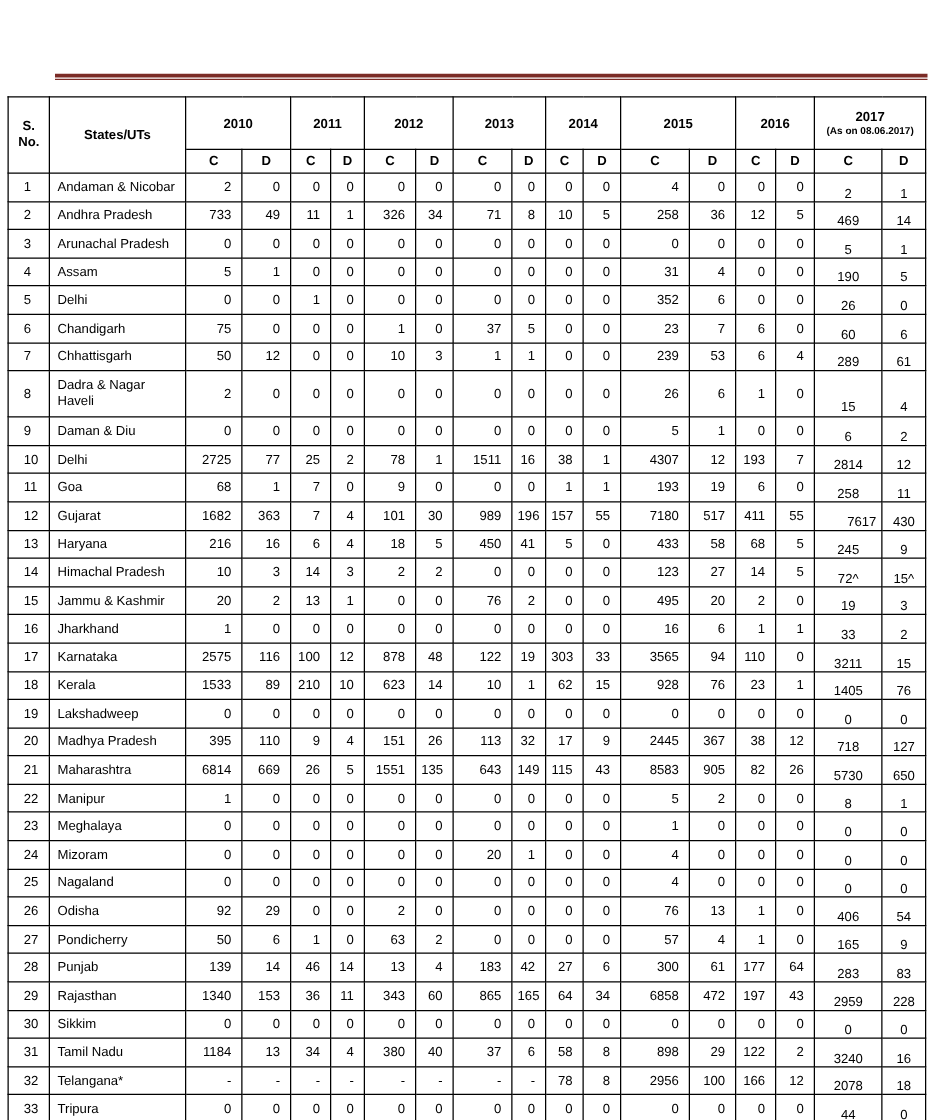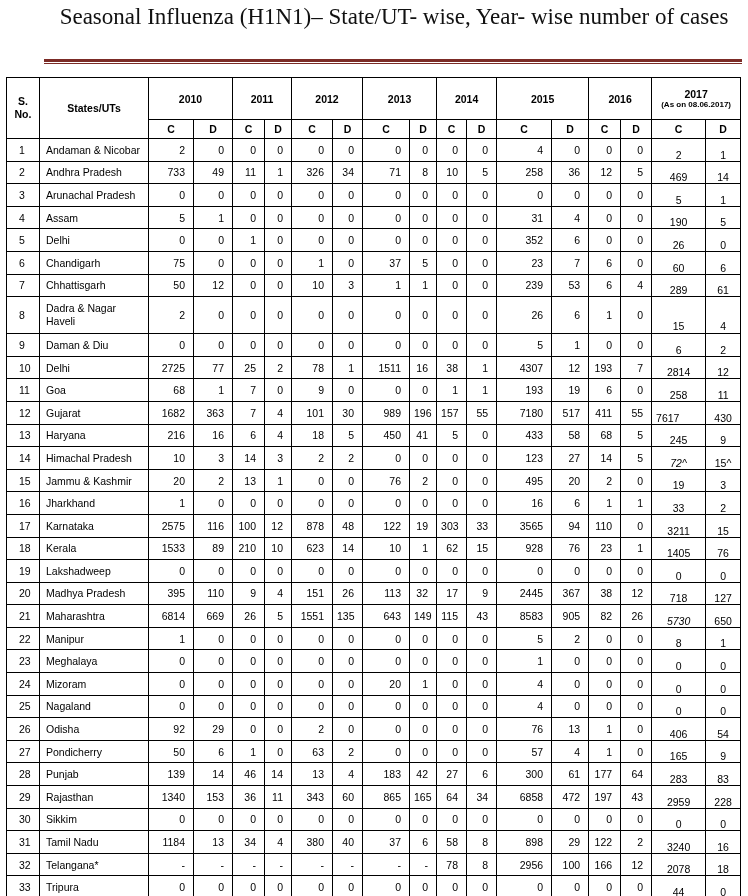--- a/index.html
+++ b/index.html
@@ -19,21 +19,20 @@
   td.n17 { text-align: center; vertical-align: bottom; padding-top: 3px; }
   tr.tall td { height: 33px; white-space: normal; line-height: 13px; }
   tr.tall td.num { vertical-align: middle; }
   .note17 { font-size: 8px; display: block; line-height: 10px; }
   .year17 { display: block; font-size: 10.5px; line-height: 12px; }
 </style>
 </head>
 <body>
 
 <div class="title">
-  <div>Seasonal Influenza (H1N1)– State/UT- wise, Year- wise number of cases</div>
 </div>
 <div class="rule1"></div>
 <div class="rule2"></div>
 
 <table>
   <colgroup>
     <col style="width:33px">
       <col style="width:109px">
     <col style="width:45px">
       <col style="width:39px">
@@ -318,21 +317,21 @@
         <td class="num">101</td>
         <td class="num">30</td>
         <td class="num">989</td>
         <td class="num">196</td>
         <td class="num">157</td>
         <td class="num">55</td>
         <td class="num">7180</td>
         <td class="num">517</td>
         <td class="num">411</td>
         <td class="num">55</td>
-        <td class="n17" style="text-align: left;">7617</td>
+        <td class="n17" style="text-align: right;">7617</td>
         <td class="n17" style="text-align: center;">430</td>
       </tr>
       <tr>
         <td class="sno">13</td>
         <td class="name">Haryana</td>
         <td class="num">216</td>
         <td class="num">16</td>
         <td class="num">6</td>
         <td class="num">4</td>
         <td class="num">18</td>
@@ -358,21 +357,21 @@
         <td class="num">2</td>
         <td class="num">2</td>
         <td class="num">0</td>
         <td class="num">0</td>
         <td class="num">0</td>
         <td class="num">0</td>
         <td class="num">123</td>
         <td class="num">27</td>
         <td class="num">14</td>
         <td class="num">5</td>
-        <td class="n17" style="text-align: center; font-style: italic;">72^</td>
+        <td class="n17" style="text-align: center;">72^</td>
         <td class="n17" style="text-align: center;">15^</td>
       </tr>
       <tr>
         <td class="sno">15</td>
         <td class="name">Jammu &amp; Kashmir</td>
         <td class="num">20</td>
         <td class="num">2</td>
         <td class="num">13</td>
         <td class="num">1</td>
         <td class="num">0</td>
@@ -498,21 +497,21 @@
         <td class="num">1551</td>
         <td class="num">135</td>
         <td class="num">643</td>
         <td class="num">149</td>
         <td class="num">115</td>
         <td class="num">43</td>
         <td class="num">8583</td>
         <td class="num">905</td>
         <td class="num">82</td>
         <td class="num">26</td>
-        <td class="n17" style="text-align: center; font-style: italic;">5730</td>
+        <td class="n17" style="text-align: center;">5730</td>
         <td class="n17" style="text-align: center;">650</td>
       </tr>
       <tr>
         <td class="sno">22</td>
         <td class="name">Manipur</td>
         <td class="num">1</td>
         <td class="num">0</td>
         <td class="num">0</td>
         <td class="num">0</td>
         <td class="num">0</td>

